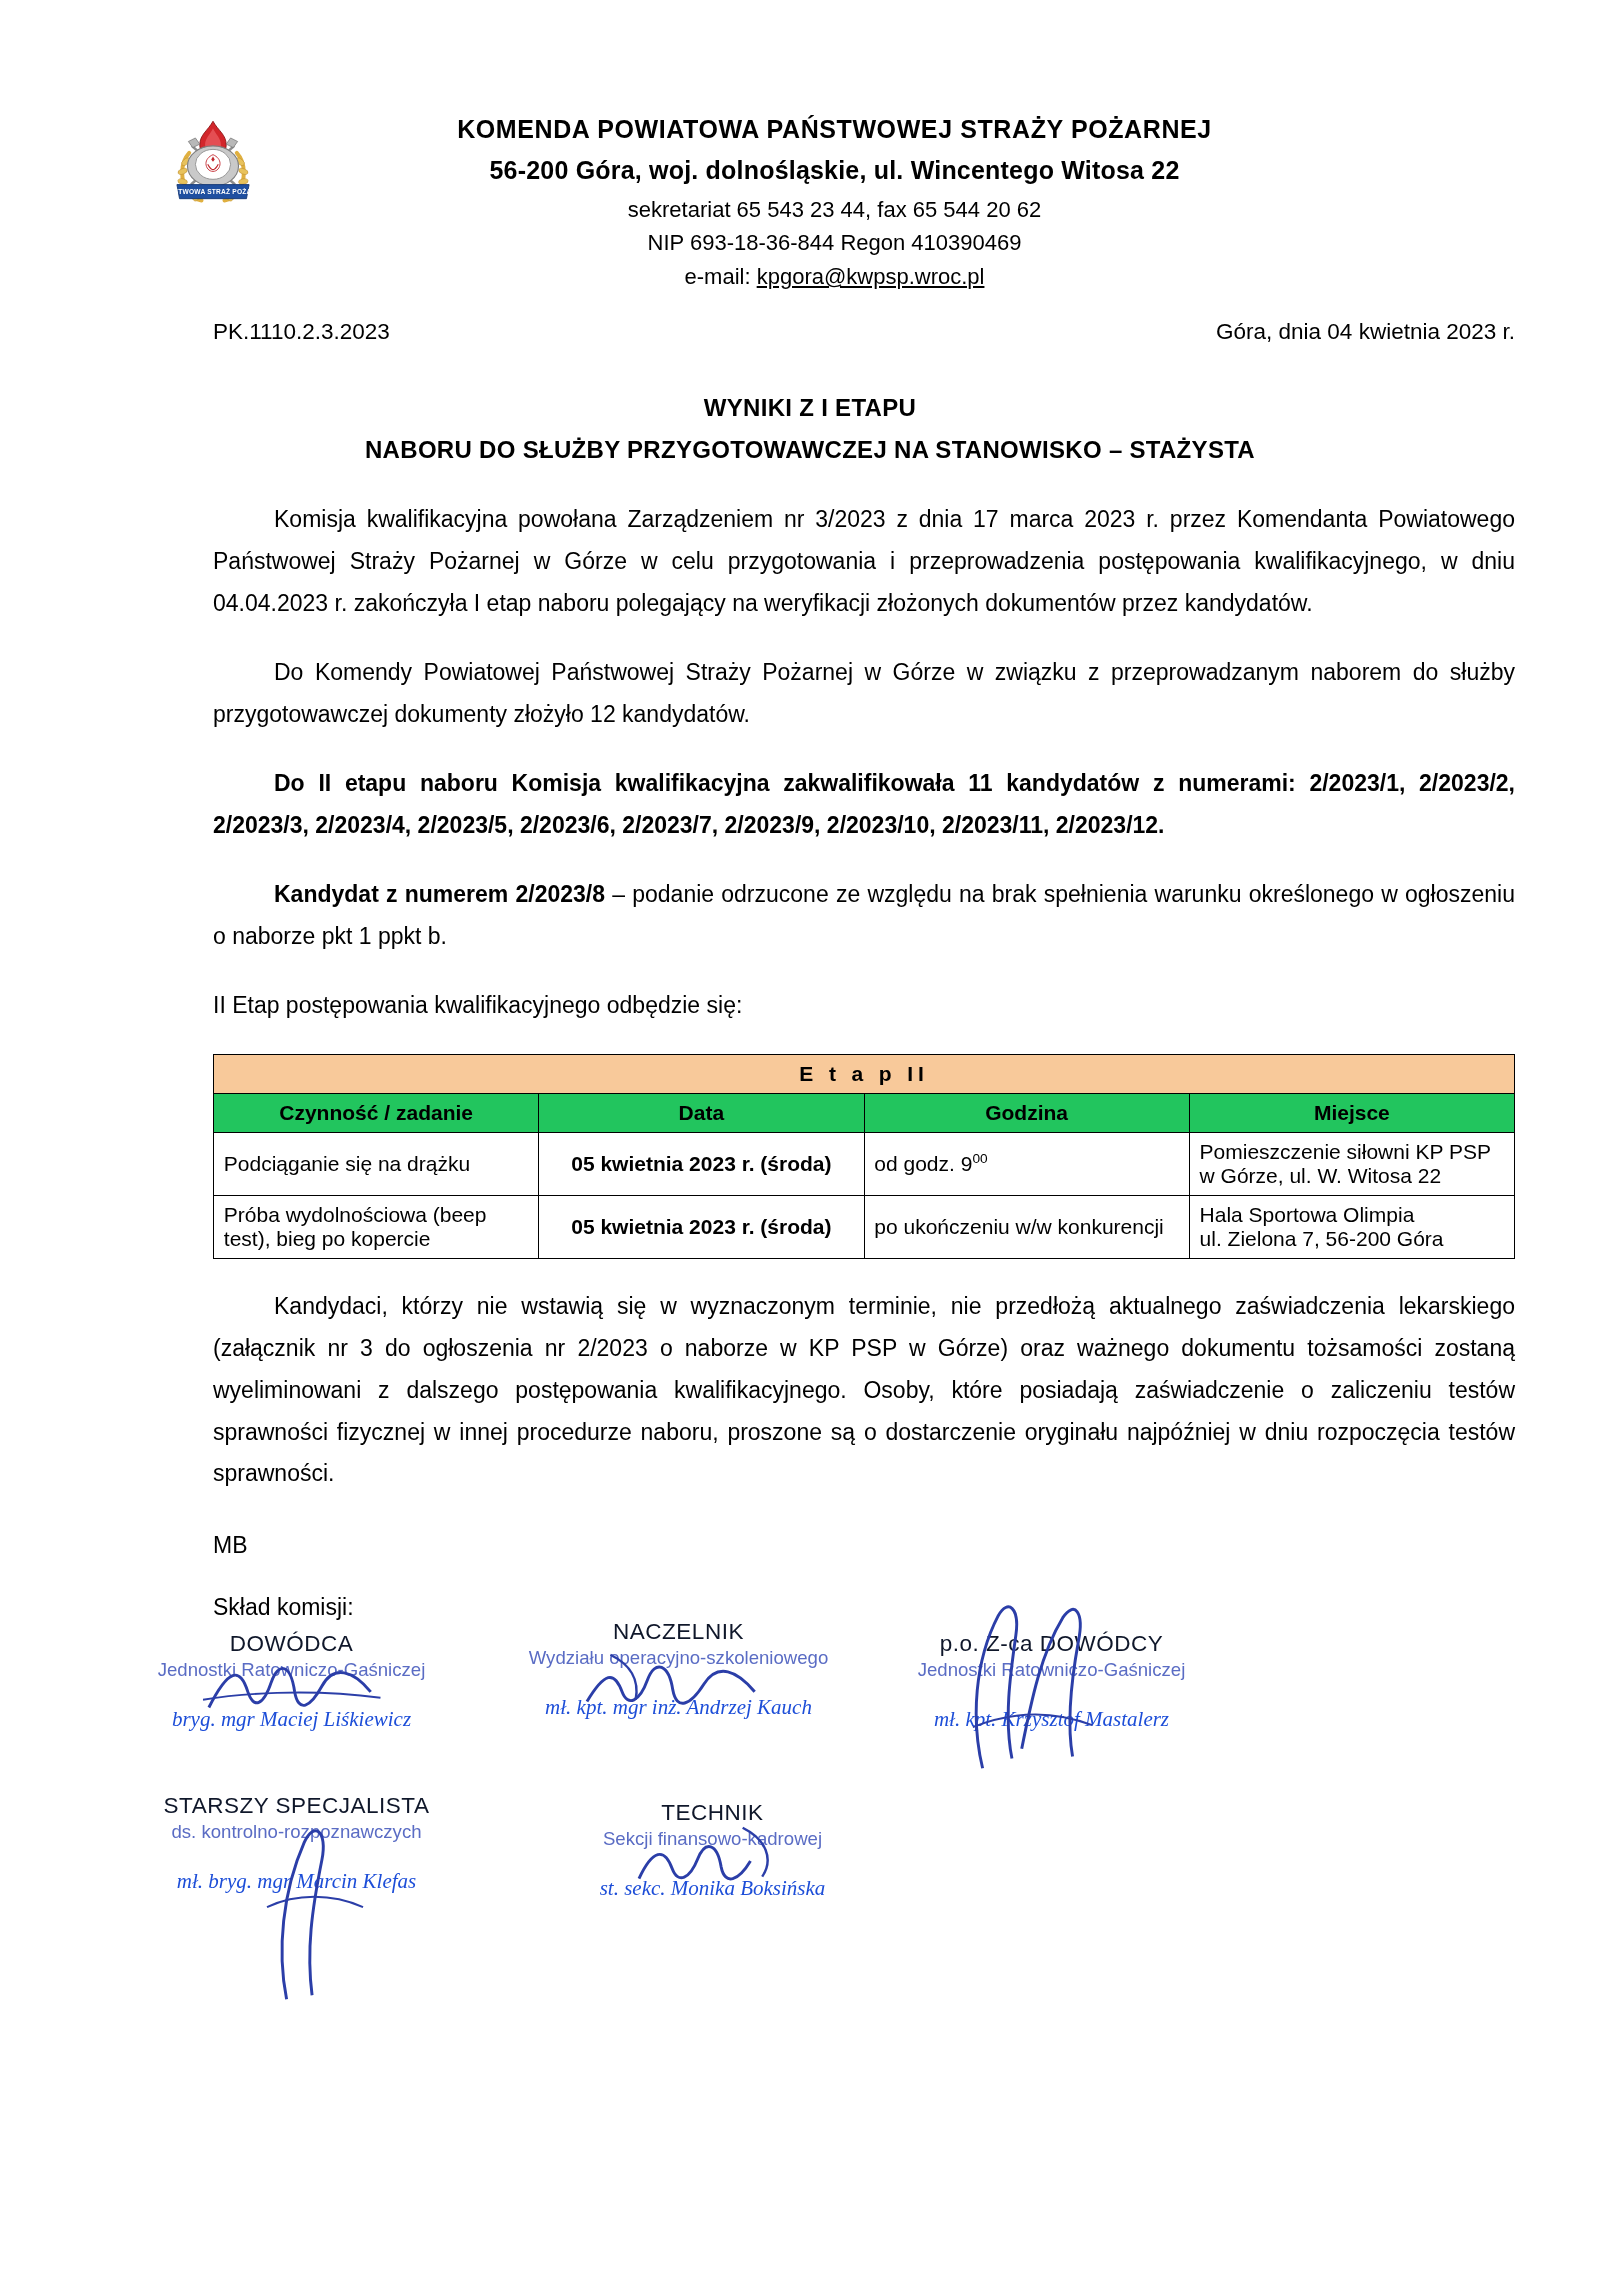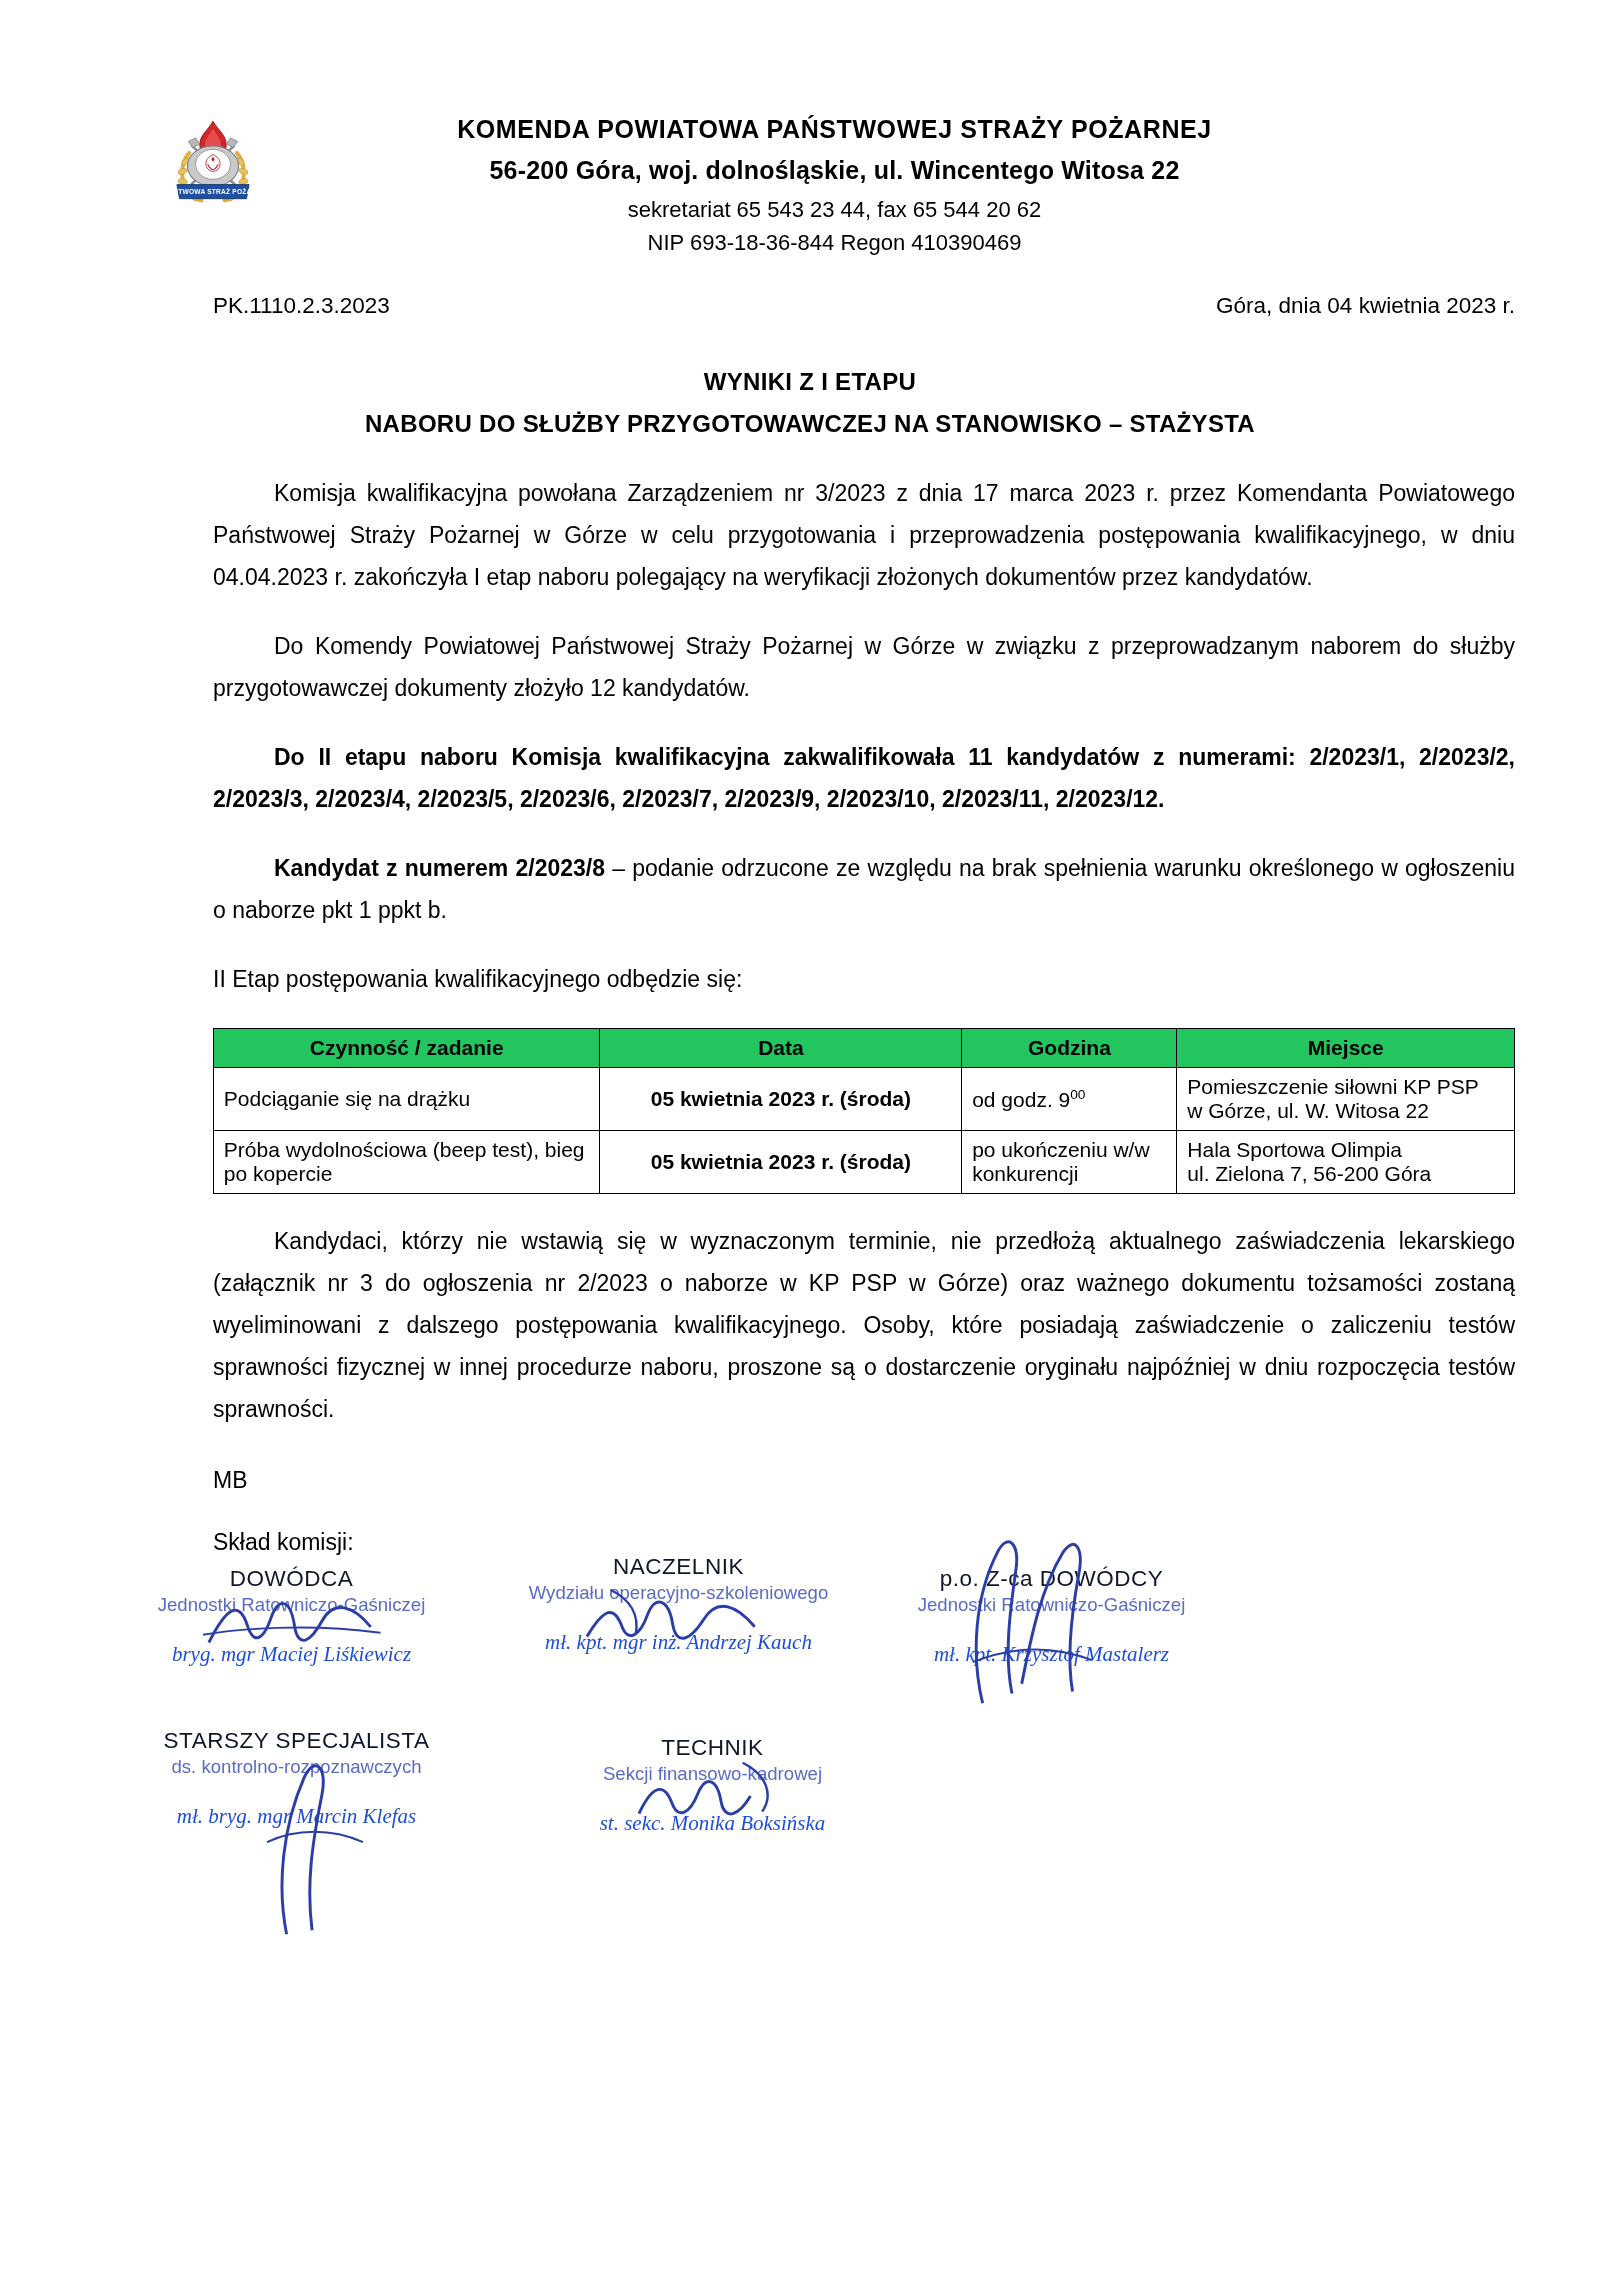--- a/index.html
+++ b/index.html
@@ -247,20 +247,23 @@
         <path d="M18 150 L182 150 L176 182 L24 182 Z" fill="#1f4fa0" stroke="#123572" stroke-width="2"></path>
         <text x="100" y="172" font-family="Liberation Sans, sans-serif" font-size="15" font-weight="bold" fill="#ffffff" text-anchor="middle" letter-spacing="0.5">PAŃSTWOWA STRAŻ POŻARNA</text>
       </svg>
     </div>
 
     <div class="header-text">
       <div class="h-line1">KOMENDA  POWIATOWA  PAŃSTWOWEJ  STRAŻY  POŻARNEJ</div>
       <div class="h-line2">56-200 Góra, woj. dolnośląskie,  ul. Wincentego Witosa 22</div>
       <div class="h-line3">sekretariat 65 543 23 44, fax  65 544 20 62</div>
       <div class="h-line4">NIP 693-18-36-844      Regon 410390469</div>
+      <div class="h-line5">
+        <span>e-mail: </span><span class="mail-link">kpgora@kwpsp.wroc.pl</span>
+      </div>
     </div>
   </div>
 
   <div class="refrow">
     <div>PK.1110.2.3.2023</div>
     <div>Góra,  dnia 04 kwietnia 2023 r.</div>
   </div>
 
   <div class="title-block">
     <div class="title1">WYNIKI Z I ETAPU</div>
@@ -286,20 +289,23 @@
     </div>
 
     <div class="p" style="text-align:left">
       <span>II Etap postępowania kwalifikacyjnego odbędzie się:</span>
     </div>
   </div>
 
   <div class="tablewrap">
     <table class="etap">
       <tbody>
+        <tr>
+          <td class="etap-title" colspan="4">E t a p  II</td>
+        </tr>
         <tr class="etap-head">
           <td class="c-task">Czynność / zadanie</td>
           <td class="c-date">Data</td>
           <td class="c-time">Godzina</td>
           <td class="c-place">Miejsce</td>
         </tr>
         <tr>
           <td class="c-task">Podciąganie się na drążku</td>
           <td class="c-date">05 kwietnia 2023 r. (środa)</td>
           <td class="c-time"><span>od godz. 9</span><sup class="ozero">00</sup></td>

